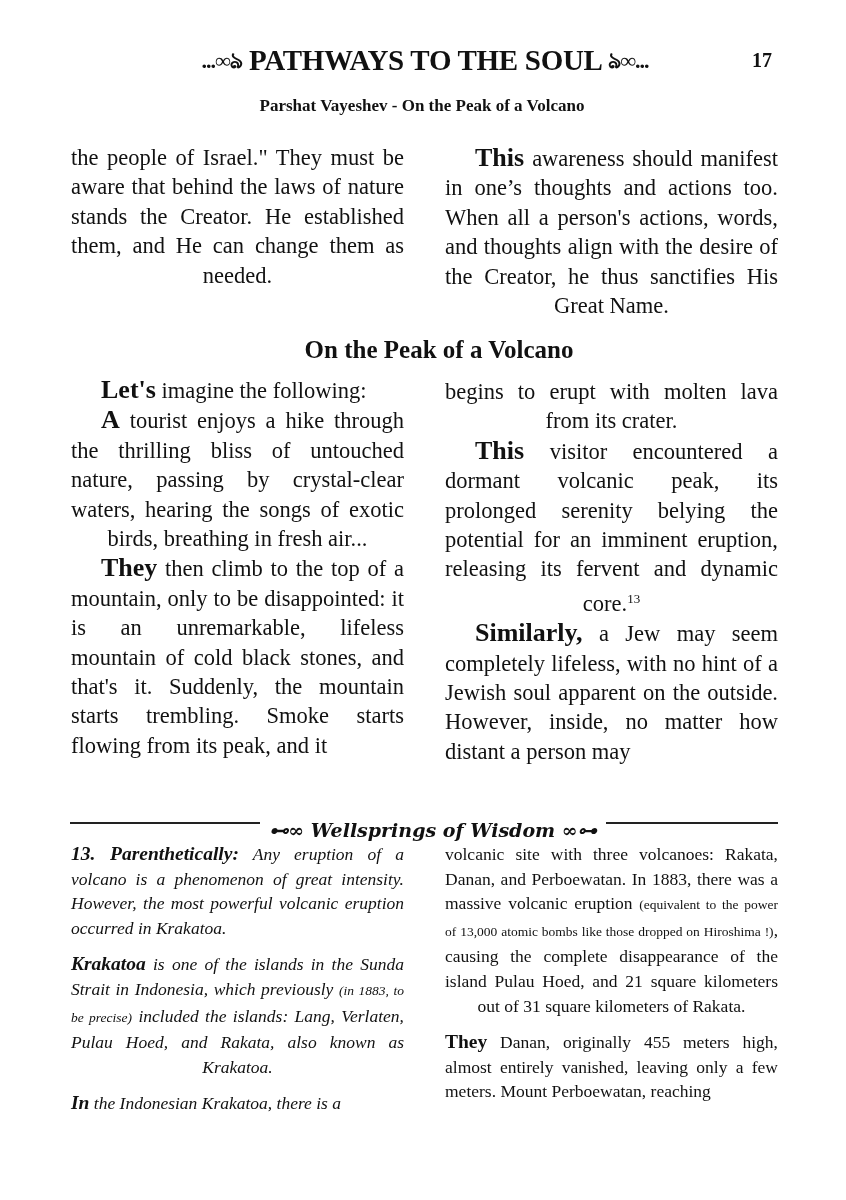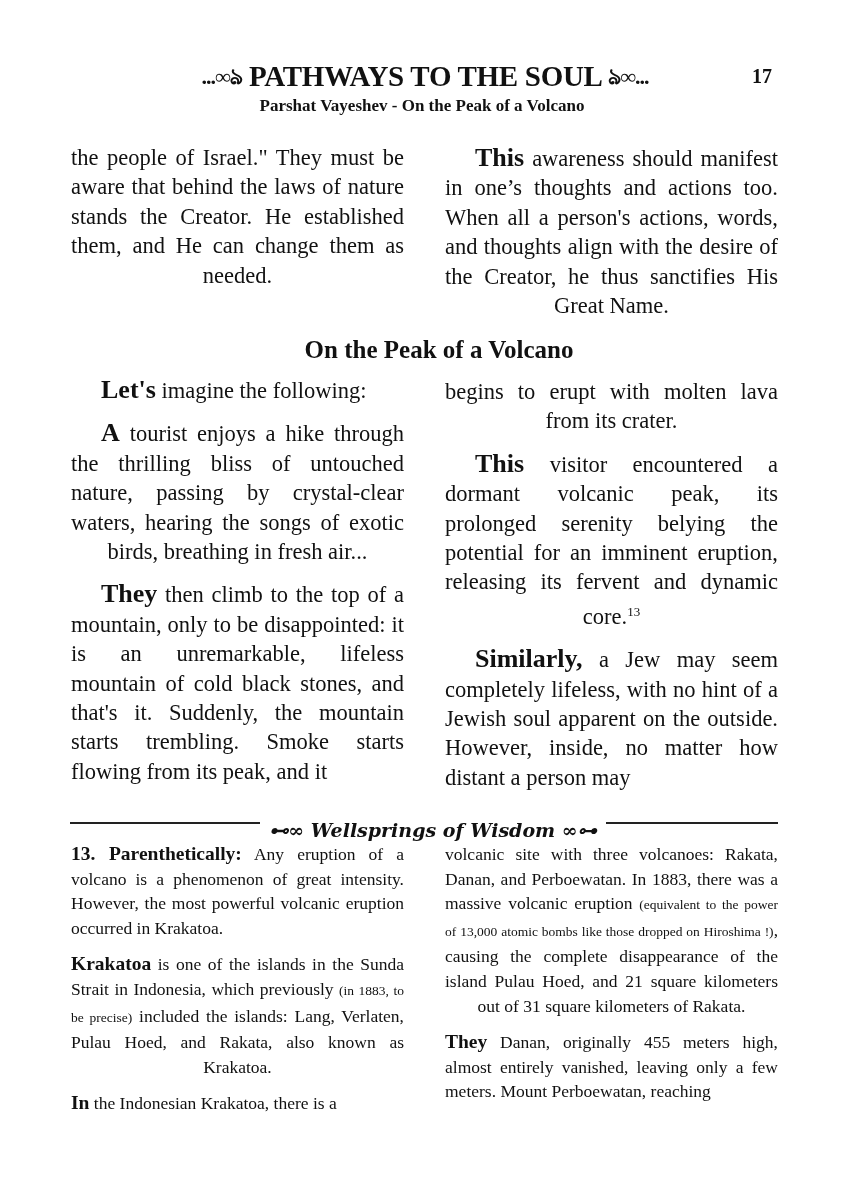--- a/index.html
+++ b/index.html
@@ -1,43 +1,43 @@
 <!DOCTYPE html>
 <html><head>
   <meta charset="utf-8">
   <style>
     html, body { margin: 0; padding: 0; background: #ffffff; }
     body { width: 846px; height: 1200px; position: relative; overflow: hidden; color: #111; font-family: "Liberation Serif", "DejaVu Serif", serif; }
-    .header { position: absolute; left: 0; top: 56px; width: 839px; height: 40px; }
+    .header { position: absolute; left: 0; top: 40px; width: 839px; height: 40px; }
     .header-title { position: absolute; left: 130px; top: 0; width: 590px; text-align: center; font-size: 29px; font-weight: bold; letter-spacing: -0.3px; white-space: nowrap; line-height: 40px; }
     .orn { font-weight: bold; font-size: 22px; letter-spacing: -1px; vertical-align: 2px; }
     .page-number { position: absolute; left: 752px; top: 8px; font-size: 20px; font-weight: bold; line-height: 24px; }
     .subtitle { position: absolute; left: 0; top: 95px; width: 846px; text-align: center; font-size: 17px; font-weight: bold; line-height: 22px; padding-right: 2px; box-sizing: border-box; }
     .col { position: absolute; width: 333px; font-size: 22.5px; line-height: 29.4px; text-align: justify; }
     .col p { margin: 0; text-indent: 0; }
     .col p.ind { text-indent: 30px; }
     .col p.last-center { text-align-last: center; }
-    .col p.gap { margin-top: 13px; }
+    .col p.gap { }
     .lead { font-weight: bold; font-size: 26px; }
     .col-left { left: 71px; }
     .col-right { left: 445px; }
     .section-title { position: absolute; left: 16px; top: 334px; width: 846px; text-align: center; font-size: 25px; font-weight: bold; line-height: 32px; }
     .sup { font-size: 13px; vertical-align: 8px; }
     .divider { position: absolute; left: 70px; top: 810px; width: 708px; height: 24px; }
     .divider-line { position: absolute; top: 12px; height: 1.5px; background: #222; }
     .divider-line.l { left: 0; width: 190px; }
     .divider-line.r { right: 0; width: 172px; }
     .divider-label { position: absolute; left: 190px; width: 346px; top: 8px; text-align: center; font-family: "DejaVu Serif", serif; font-style: italic; font-weight: bold; font-size: 19px; line-height: 24px; white-space: nowrap; }
     .fn { position: absolute; width: 333px; font-size: 17.5px; line-height: 24.6px; text-align: justify; }
     .fn p { margin: 0; }
     .fn p.gap { margin-top: 12px; }
     .fn p.last-center { text-align-last: center; }
     .fn .lead-fn { font-weight: bold; font-size: 19.5px; }
     .fn .small { font-size: 13.5px; }
-    .fn-left { left: 71px; top: 842px; }
+    .fn-left { left: 71px; top: 842px; font-style: italic; }
     .fn-right { left: 445px; top: 842px; }
   </style>
 </head>
 <body>
 
 <div class="header">
   <div class="header-title">
     <span class="orn">...∞ঌ</span>
     <span>PATHWAYS TO THE SOUL</span>
     <span class="orn">ঌ∞...</span>

